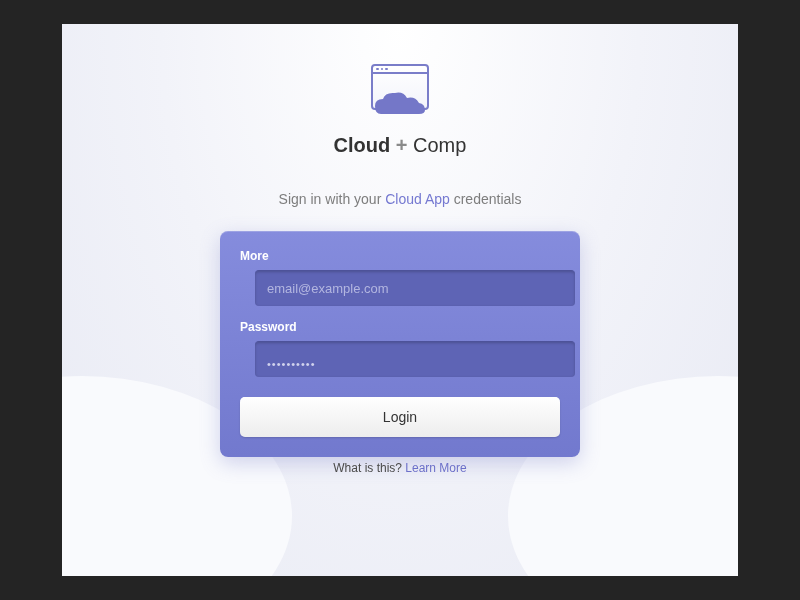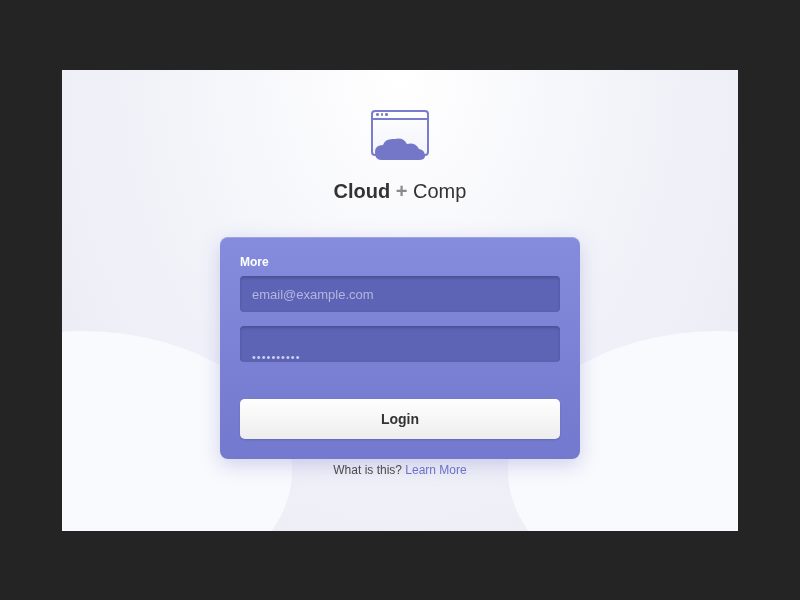--- a/index.html
+++ b/index.html
@@ -12,21 +12,21 @@
       height: 600px;
       background: #242424;
       display: flex;
       align-items: center;
       justify-content: center;
       font-family: -apple-system, BlinkMacSystemFont, "Segoe UI", Helvetica, Arial, sans-serif;
       overflow: hidden;
     }
     .page {
       width: 676px;
-      height: 461px;
+      height: 552px;
       background: radial-gradient(ellipse at center top, #ffffff 0%, #f2f3f9 50%, #e8eaf4 100%);
       position: relative;
       overflow: hidden;
     }
     .cloud-bg {
       position: absolute;
       bottom: -80px;
       width: 420px;
       height: 280px;
       background: #f9fafd;
@@ -122,48 +122,49 @@
       margin-bottom: 7px;
       display: block;
     }
     .field-input {
       width: 100%;
       height: 36px;
       background: #5e64b5;
       border: none;
       border-top: 1px solid #4d5299;
       border-radius: 4px;
-      padding: 12px 12px;
+      padding: 4px 12px;
       color: #fff;
       font-size: 13px;
       margin-bottom: 14px;
       box-shadow: inset 0 1px 3px rgba(0,0,0,0.2);
       outline: none;
+      margin-left: 15px;
     }
     .field-input::placeholder {
       color: #b3b6e0;
     }
     .password-display {
       letter-spacing: 1px;
       font-size: 11px;
       color: #d0d2ed;
       line-height: 36px;
     }
     .login-btn {
       width: 100%;
       height: 40px;
       background: linear-gradient(to bottom, #ffffff 0%, #ededed 100%);
       border: none;
       border-radius: 5px;
       font-size: 14px;
-      font-weight: 700;
+      font-weight: 400;
       color: #333;
       cursor: pointer;
       box-shadow: 0 1px 2px rgba(0,0,0,0.15), inset 0 1px 0 rgba(255,255,255,0.8);
-      margin-top: 23px;
+      margin-top: 6px;
     }
     .footer-text {
       margin-top: 4px;
       font-size: 12px;
       color: #4a4a4a;
     }
     .footer-text .link {
       color: #6c70c9;
       cursor: pointer;
     }
@@ -188,25 +189,29 @@
         <svg width="50" height="22" viewBox="0 0 50 22">
           <path d="M 6 22 Q 0 22 0 14 Q 0 7 8 7 Q 10 0 20 1 Q 28 -1 32 6 Q 40 4 44 11 Q 50 12 50 18 Q 50 22 44 22 Z" fill="#7477c8"></path>
         </svg>
       </div>
     </div>
 
     <h1 class="title">
       <span class="bold">Cloud</span><span class="plus"> + </span><span>Comp</span>
     </h1>
 
+    <p class="subtitle">
+      <span>Sign in with your </span><span class="link-text">Cloud App</span><span> credentials</span>
+    </p>
 
     <div class="login-card">
       <label class="field-label">More</label>
       <input class="field-input" type="text" placeholder="email@example.com" style="">
 
+      <label class="field-label">Password</label>
       <div class="field-input password-display">••••••••••</div>
 
       <button class="login-btn">Login</button>
     </div>
 
     <p class="footer-text">
       <span>What is this? </span><span class="link">Learn More</span>
     </p>
   </div>
 </div>

